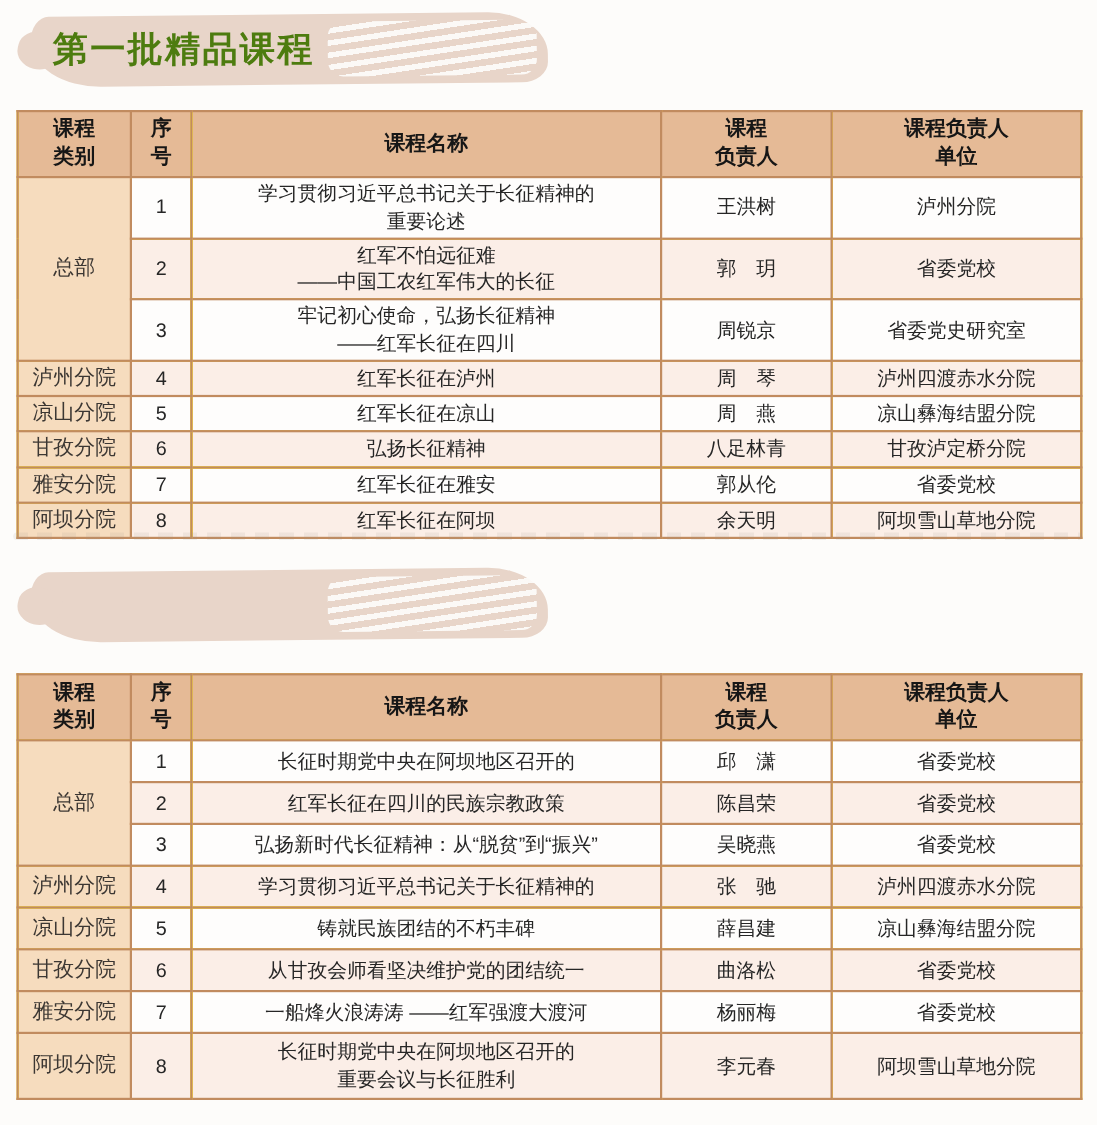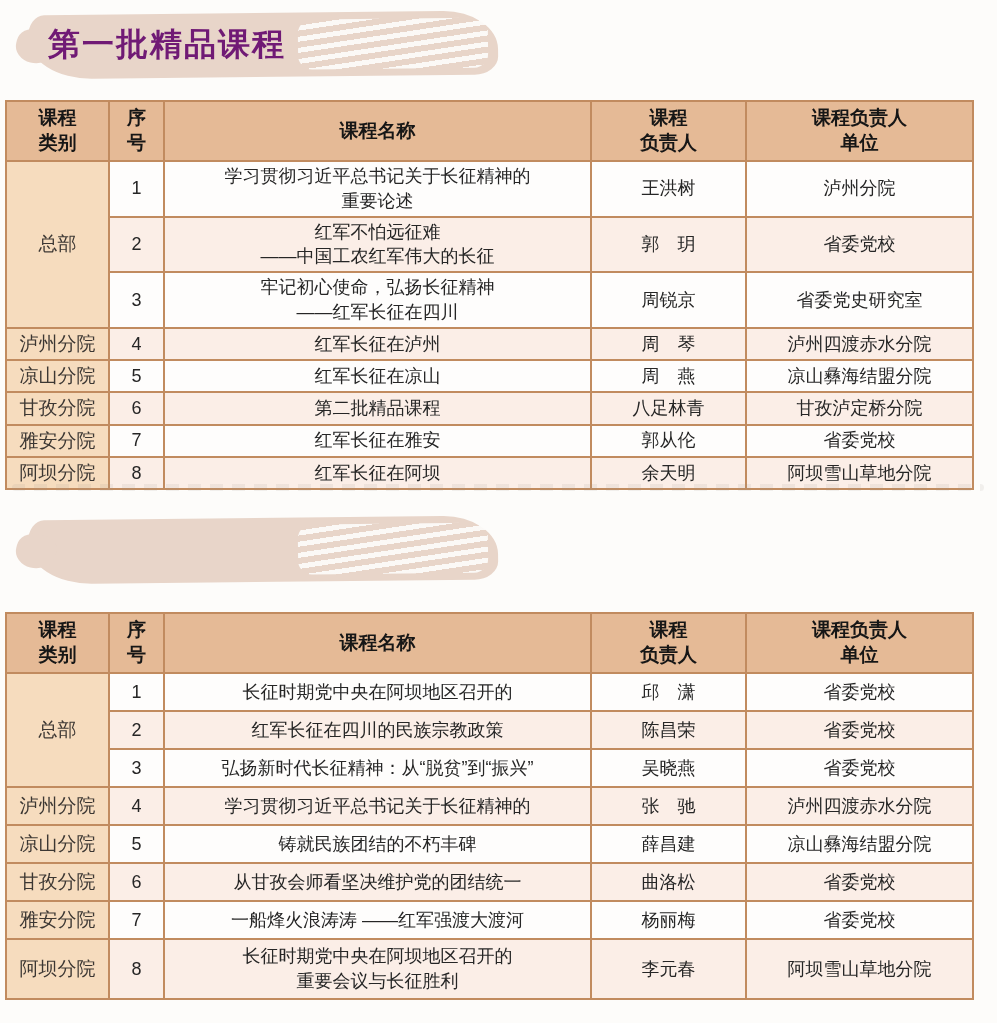--- a/index.html
+++ b/index.html
@@ -25,25 +25,25 @@
     background:#e8d5c9;border-radius:50% 40% 60% 50%;transform:rotate(14deg);
   }
   .brush::after{
     content:"";position:absolute;right:10px;top:7px;bottom:7px;width:190px;
     background:repeating-linear-gradient(172deg,rgba(253,252,250,0) 0 6px,rgba(253,252,250,0.92) 6px 11px);
     border-radius:14px;
   }
   .banner h1{
     position:absolute;left:20px;top:50%;transform:translateY(-50%);
     margin:0;font-size:32px;font-weight:700;letter-spacing:2px;
-    color:#701a75;white-space:nowrap;z-index:2;
+    color:#4d7c0f;white-space:nowrap;z-index:2;
   }
   
   .course-table{
-    position:absolute;left:5px;
+    position:absolute;left:15px;
     border-collapse:collapse;table-layout:fixed;
     width:967px;background:#fde047;
   }
   .table-1{top:100px;}
   .table-2{top:612px;}
   .course-table th,.course-table td{
     border:2px solid #c18b5f;
     text-align:center;vertical-align:middle;
     white-space:pre-line;
     padding:2px 4px;box-sizing:border-box;
@@ -138,21 +138,21 @@
     <tr class="h-short row-white">
       <td class="cat">凉山分院</td>
       <td class="data">5</td>
       <td class="data">红军长征在凉山</td>
       <td class="data">周　燕</td>
       <td class="data">凉山彝海结盟分院</td>
     </tr>
     <tr class="h-short row-pink">
       <td class="cat">甘孜分院</td>
       <td class="data">6</td>
-      <td class="data">第二批精品课程</td>
+      <td class="data">弘扬长征精神</td>
       <td class="data">八足林青</td>
       <td class="data">甘孜泸定桥分院</td>
     </tr>
     <tr class="h-short row-white">
       <td class="cat">雅安分院</td>
       <td class="data">7</td>
       <td class="data">红军长征在雅安</td>
       <td class="data">郭从伦</td>
       <td class="data">省委党校</td>
     </tr>

